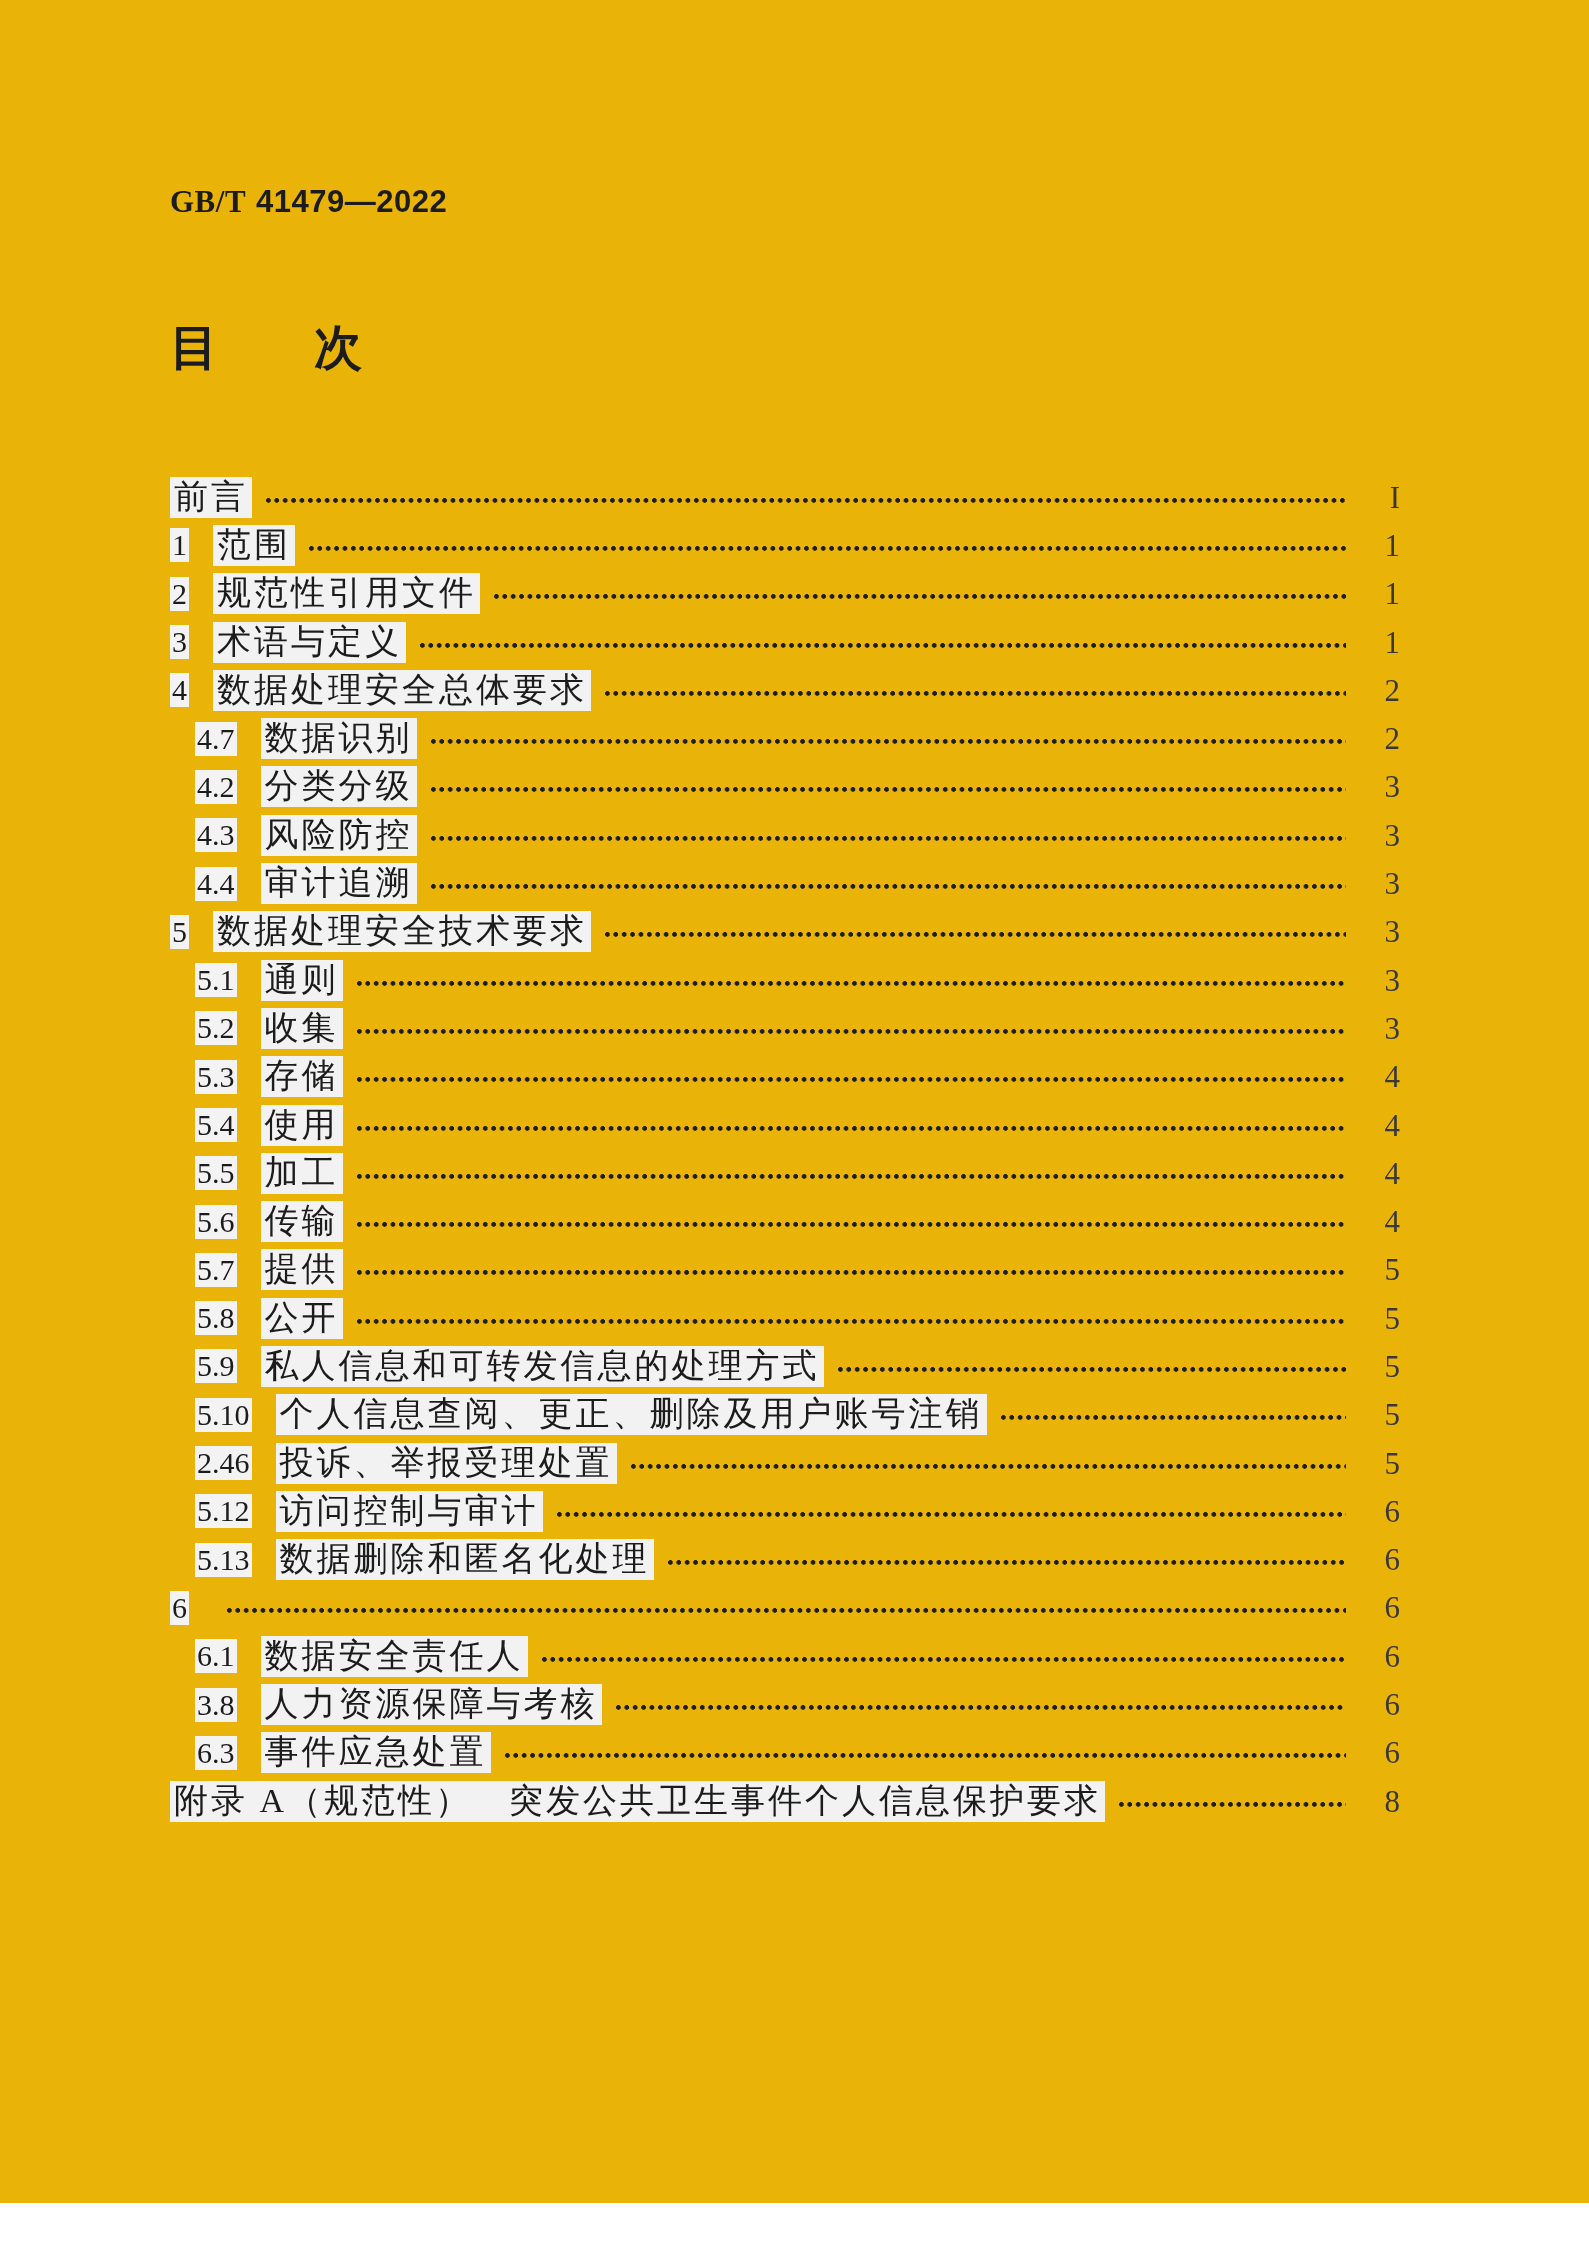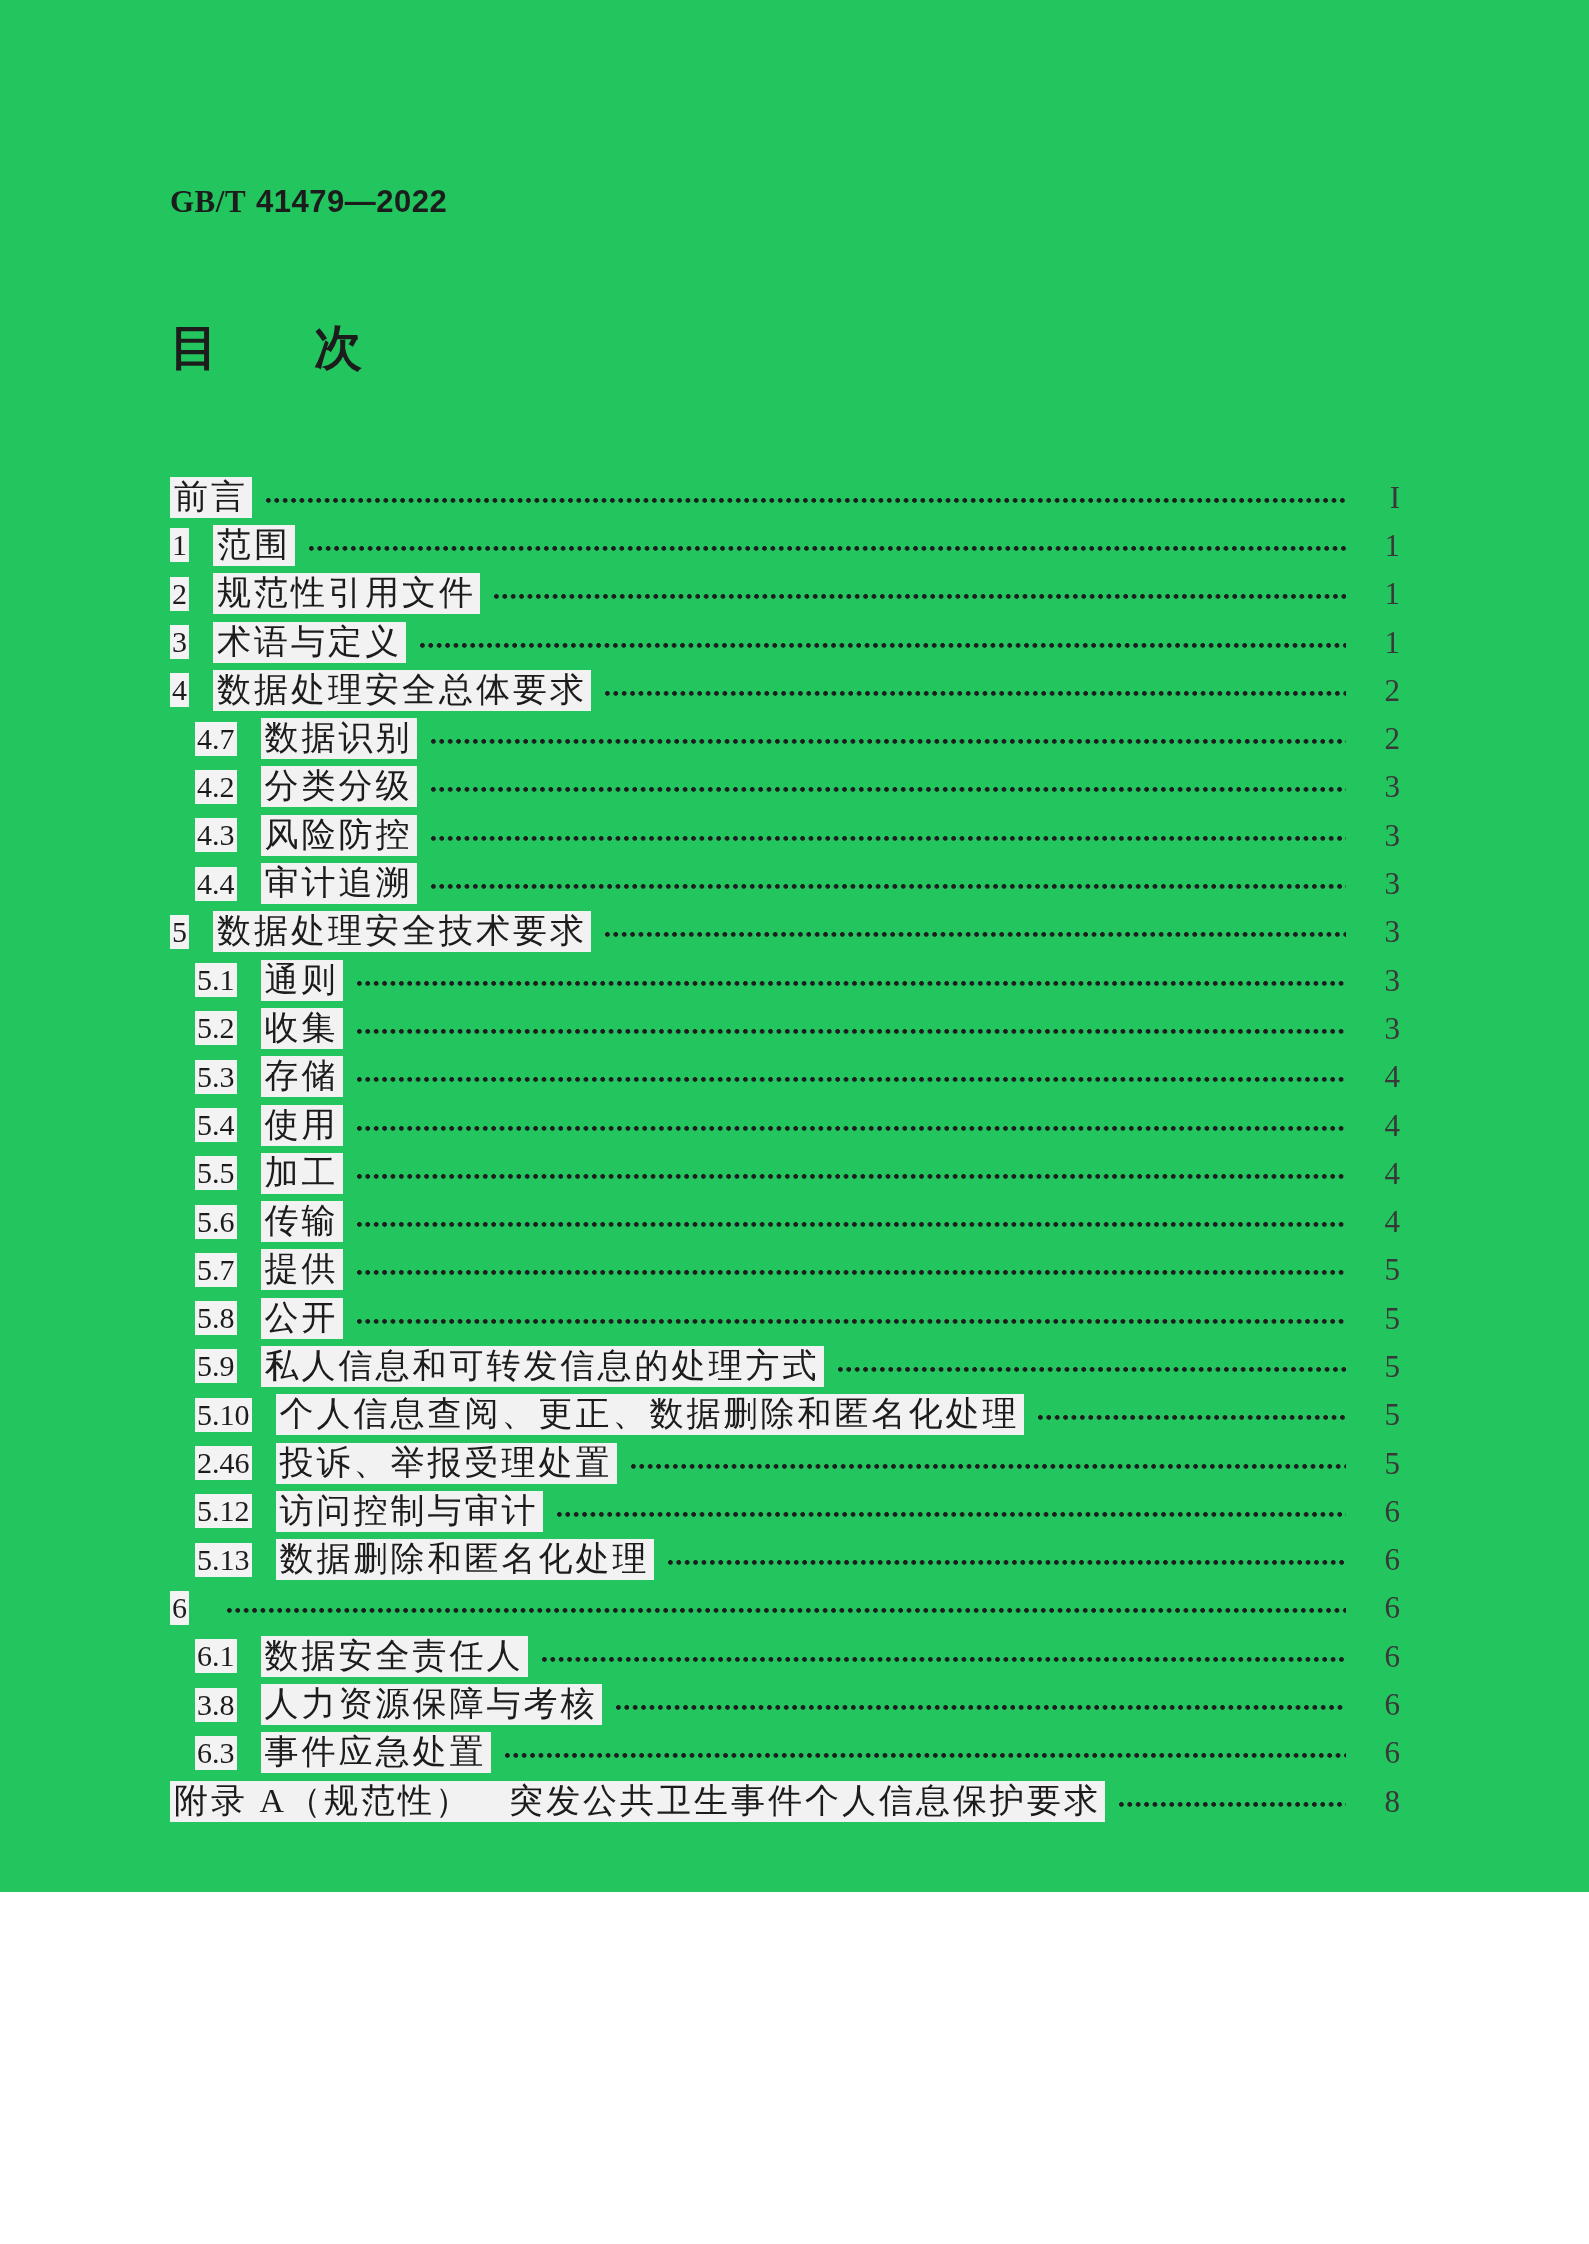--- a/index.html
+++ b/index.html
@@ -3,22 +3,22 @@
 <meta charset="utf-8">
 <style>
   html, body {
     margin: 0;
     padding: 0;
     background: #ffffff;
   }
   .page {
     position: relative;
     width: 1589px;
-    height: 1892px;
-    background: #22c55e;
+    height: 2203px;
+    background: #eab308;
     color: #1c1c1c;
     font-family: "Liberation Serif", serif;
     overflow: hidden;
     text-decoration: underline;
   }
   
   .doc-code {
     position: absolute;
     left: 170px;
     top: 184px;
@@ -213,21 +213,21 @@
     <span class="page-num">5</span>
   </div>
       <div class="toc-row level-1">
     <span class="num">5.9</span>
     <span class="label">私人信息和可转发信息的处理方式</span>
     <span class="leader"></span>
     <span class="page-num">5</span>
   </div>
       <div class="toc-row level-1">
     <span class="num">5.10</span>
-    <span class="label">个人信息查阅、更正、数据删除和匿名化处理</span>
+    <span class="label">个人信息查阅、更正、删除及用户账号注销</span>
     <span class="leader"></span>
     <span class="page-num">5</span>
   </div>
       <div class="toc-row level-1">
     <span class="num">2.46</span>
     <span class="label">投诉、举报受理处置</span>
     <span class="leader"></span>
     <span class="page-num">5</span>
   </div>
       <div class="toc-row level-1">

